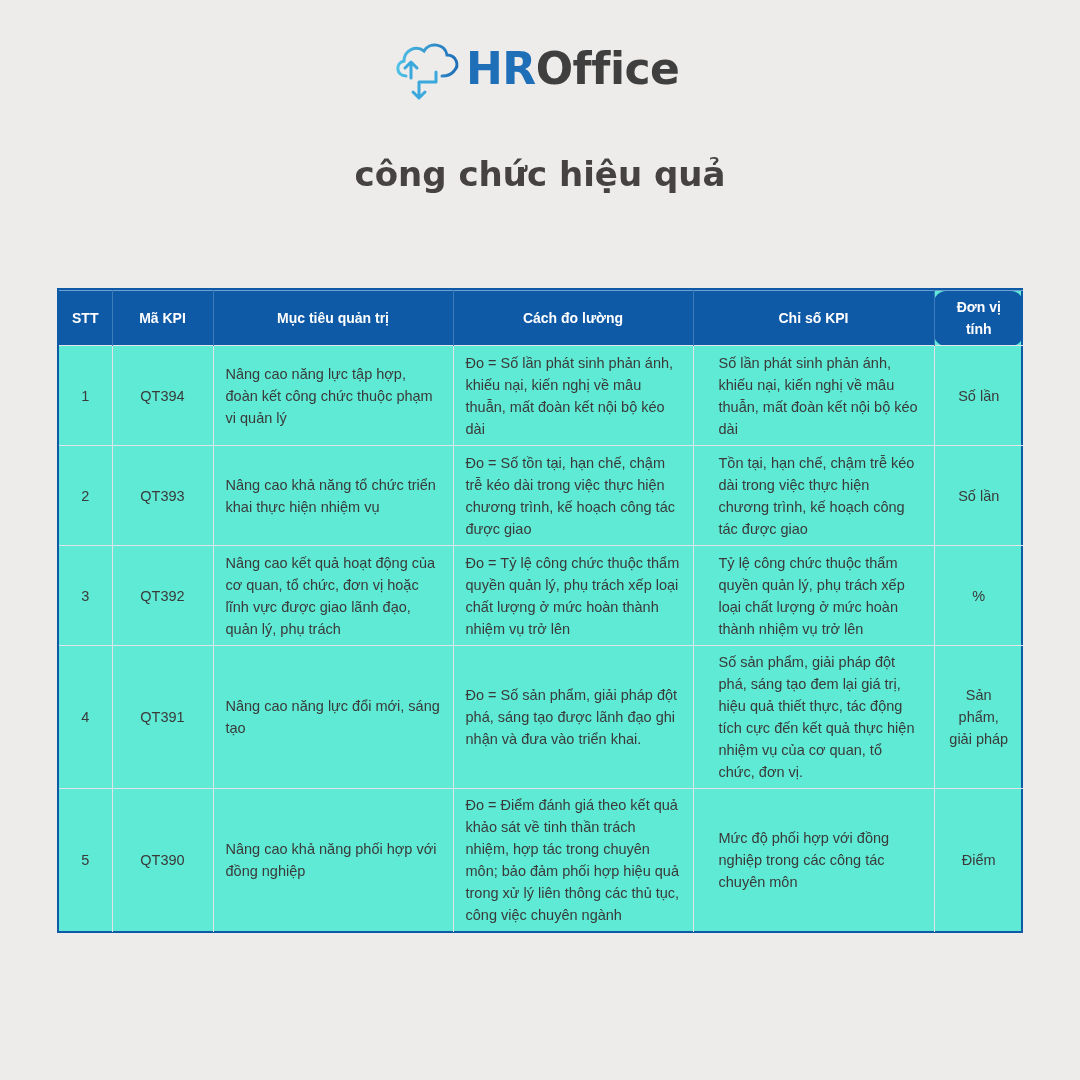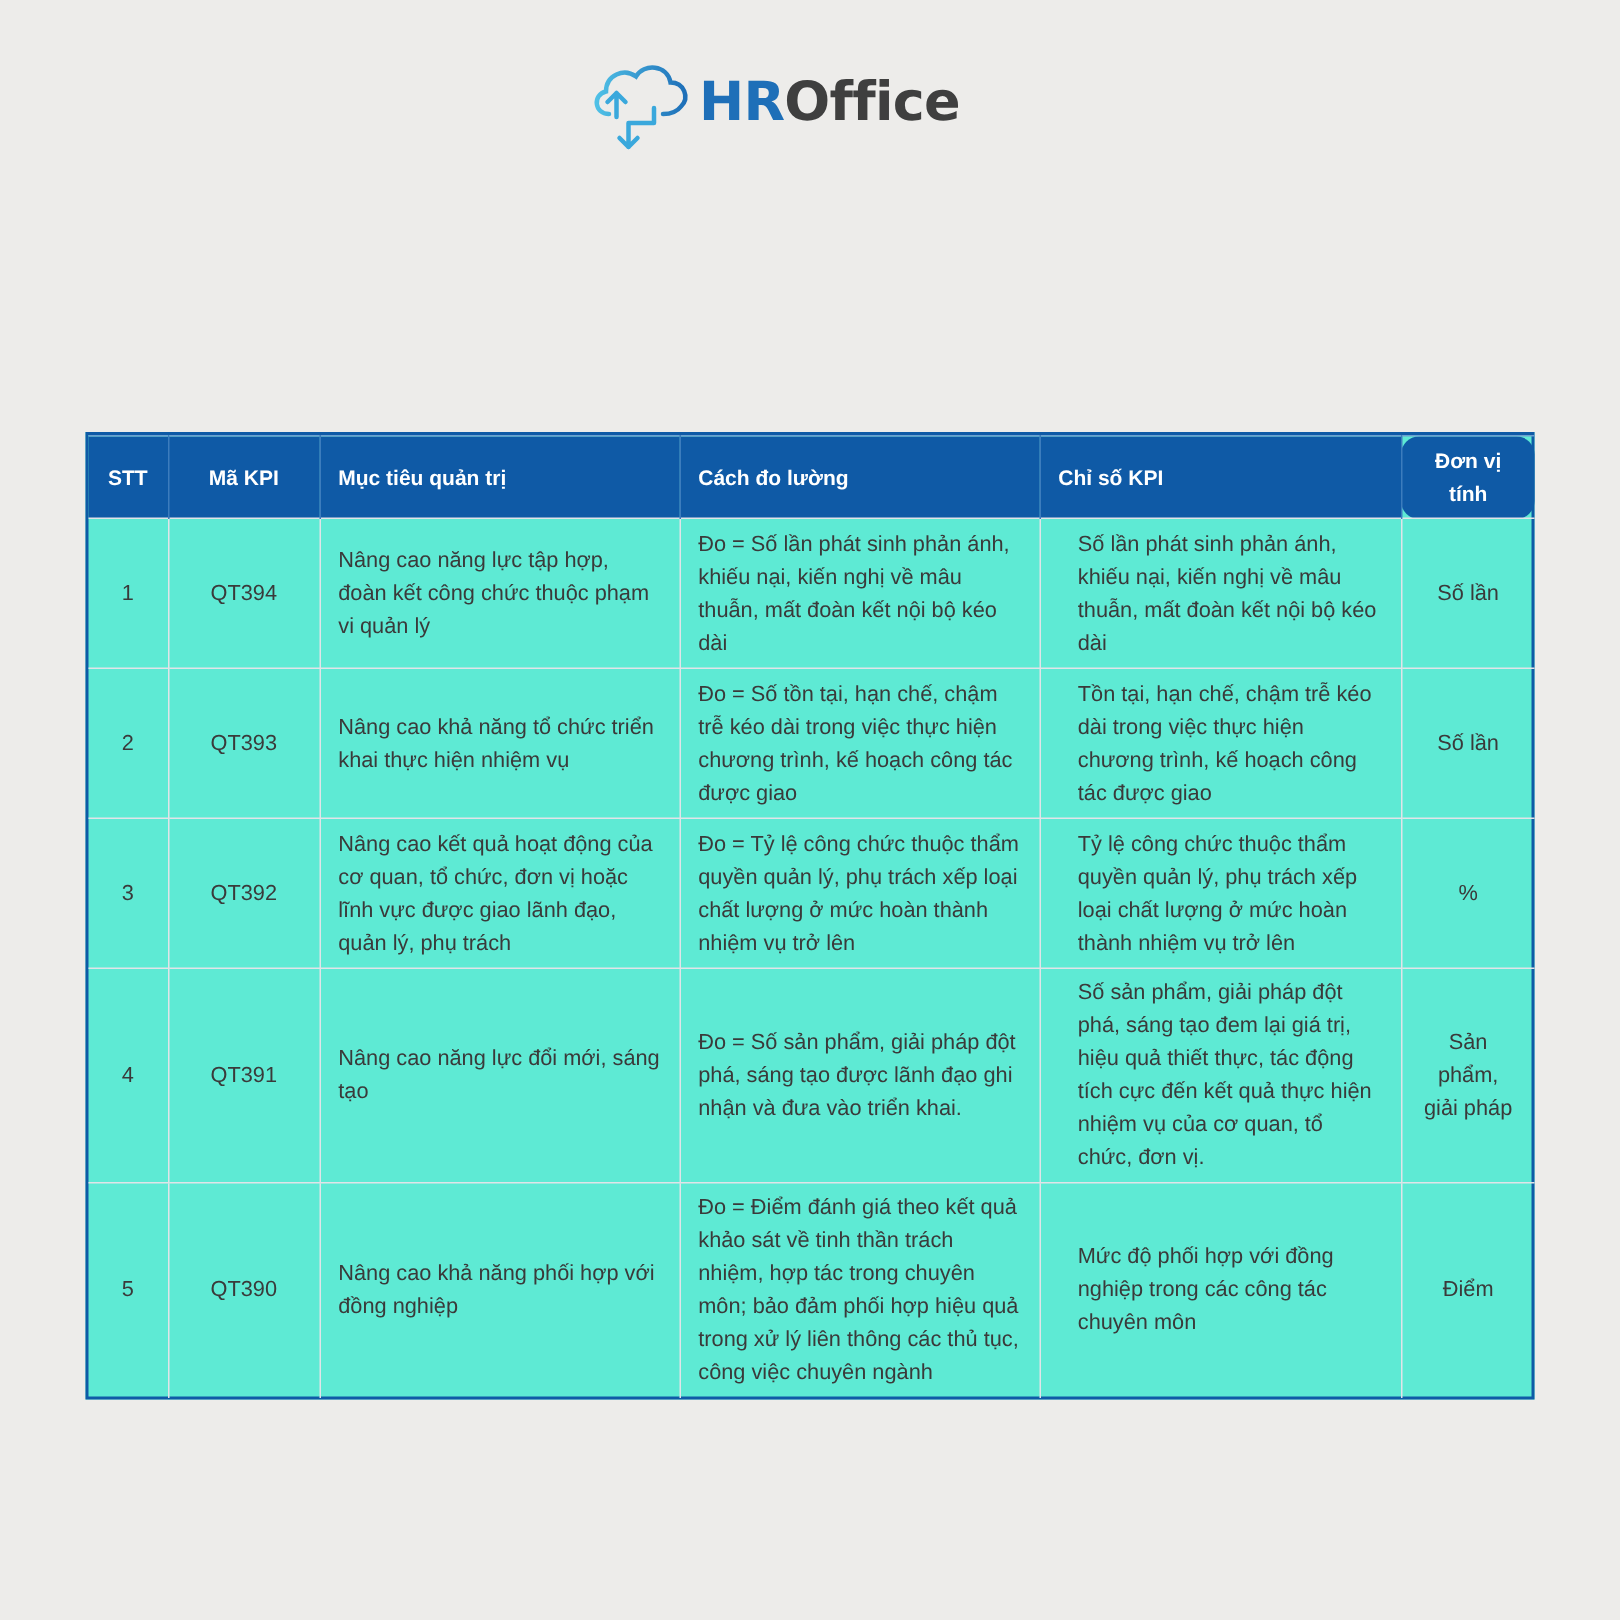--- a/index.html
+++ b/index.html
@@ -1,31 +1,31 @@
 <!DOCTYPE html>
 <html><head>
 <meta charset="utf-8">
 <style>
   * { box-sizing: border-box; margin: 0; padding: 0; }
   html, body { width: 1080px; height: 1080px; background: #edecea; overflow: hidden; }
   body { font-family: "Liberation Sans", "DejaVu Sans", sans-serif; color: #333; position: relative; }
 
   .logo { position: absolute; top: 36px; left: 392px; height: 66px; display: flex; align-items: center; }
   .logo svg { width: 72px; height: 66px; }
-  .logo-text { font-family: "DejaVu Sans", sans-serif; font-weight: bold; font-size: 36px; letter-spacing: -0.5px; margin-left: 2px; line-height: 1; }
+  .logo-text { font-family: "DejaVu Sans", sans-serif; font-weight: bold; font-size: 44px; letter-spacing: -0.5px; margin-left: 2px; line-height: 1; }
   .logo-hr { color: #1e6fb8; }
   .logo-office { color: #3f3f3f; }
 
   .title { position: absolute; top: 148px; left: 0; width: 1080px; text-align: center;
            font-family: "DejaVu Sans", sans-serif; font-weight: bold; font-size: 34px; line-height: 53px; color: #454241; }
 
   .table-wrap { position: absolute; top: 288px; left: 57px; width: 966px; height: 645px;
                 border: 2px solid #0f5aa6; background: #5eead4; }
   table { width: 100%; height: 100%; border-collapse: collapse; table-layout: fixed; font-size: 14.5px; }
-  th { background: #0f5aa6; color: #fff; font-weight: bold; font-size: 14px; height: 55px; text-align: left; padding: 0 12px;
+  th { background: #0f5aa6; color: #fff; font-weight: bold; font-size: 14px; height: 55px; text-align: center; padding: 0 12px;
        border-right: 1px solid #3c7cbd; border-top: 1px solid #6d9fd1; }
   th.c { text-align: center; }
   th:last-child { border-right: none; }
   td { border: 1px solid #e1e4e8; padding: 4px 12px; color: #3a3a3a; line-height: 22px; vertical-align: middle; }
   td.c { text-align: center; }
   td.kpi { padding-left: 25px; }
   tr td:first-child { border-left: none; }
   tr td:last-child { border-right: none; }
   tr:last-child td { border-bottom: none; }
 </style>
@@ -43,20 +43,21 @@
     <path d="M14 40 C4 40 3 27 12 25 C12 14 24 9 32 15 C37 6 53 7 55 19 C64 19 68 29 62 35 C59 39 54 40 50 40" fill="none" stroke="url(#cg)" stroke-width="3" stroke-linecap="round"></path>
     <path d="M19 42 L19 26 M13 32 L19 26 L25 32" fill="none" stroke="#3aa8dc" stroke-width="3" stroke-linecap="round" stroke-linejoin="round"></path>
     <path d="M44 36 L44 46 L27 46 L27 62 M21 56 L27 62 L33 56" fill="none" stroke="#3aa8dc" stroke-width="3" stroke-linecap="round" stroke-linejoin="round"></path>
   </svg>
   <div class="logo-text">
     <span class="logo-hr">HR</span><span class="logo-office">Office</span>
   </div>
 </div>
 
 <div class="title">
+  <div>công chức hiệu quả</div>
 </div>
 
 <div class="table-wrap">
   <table>
     <colgroup>
       <col style="width:53px">
       <col style="width:101px">
       <col style="width:240px">
       <col style="width:240px">
       <col style="width:241px">

